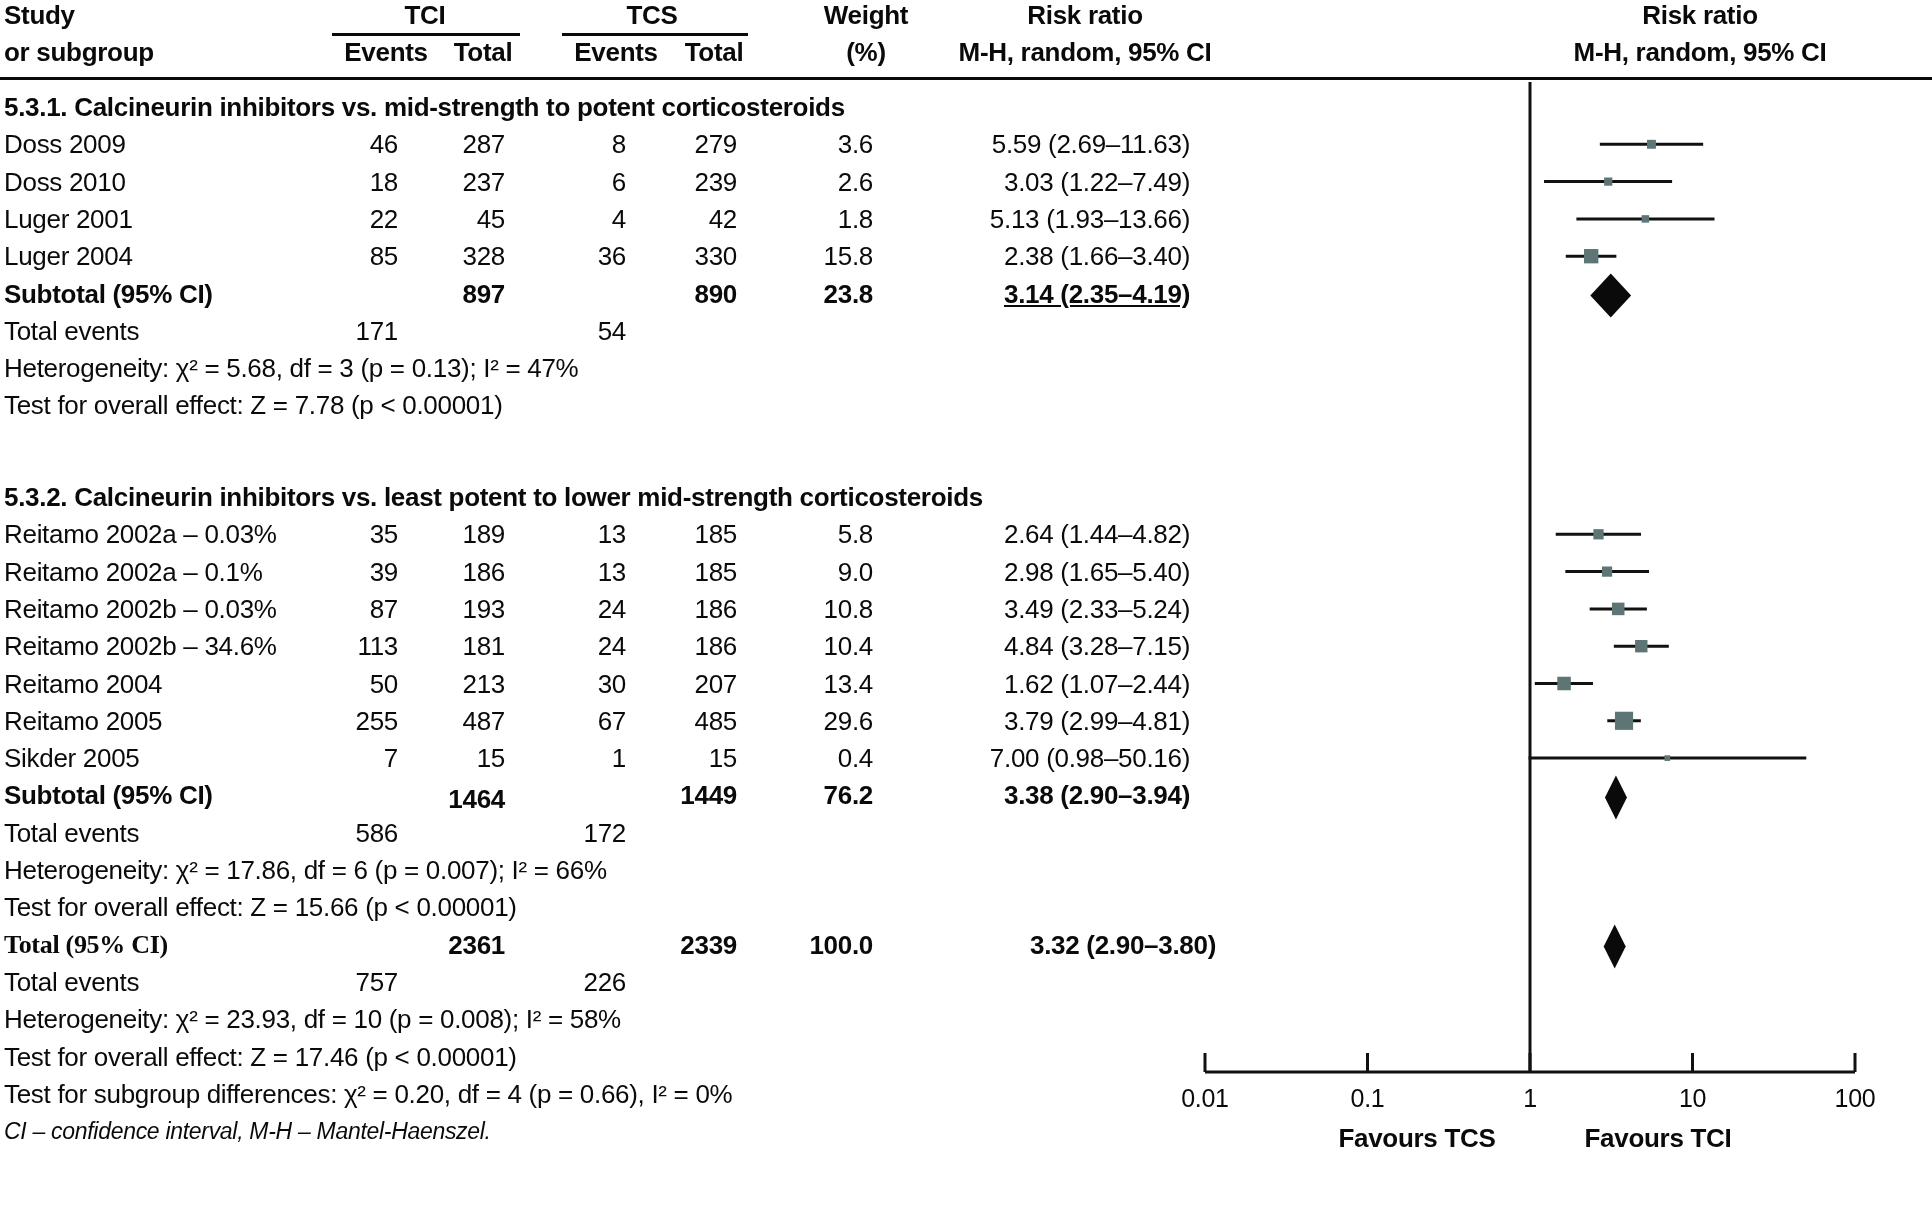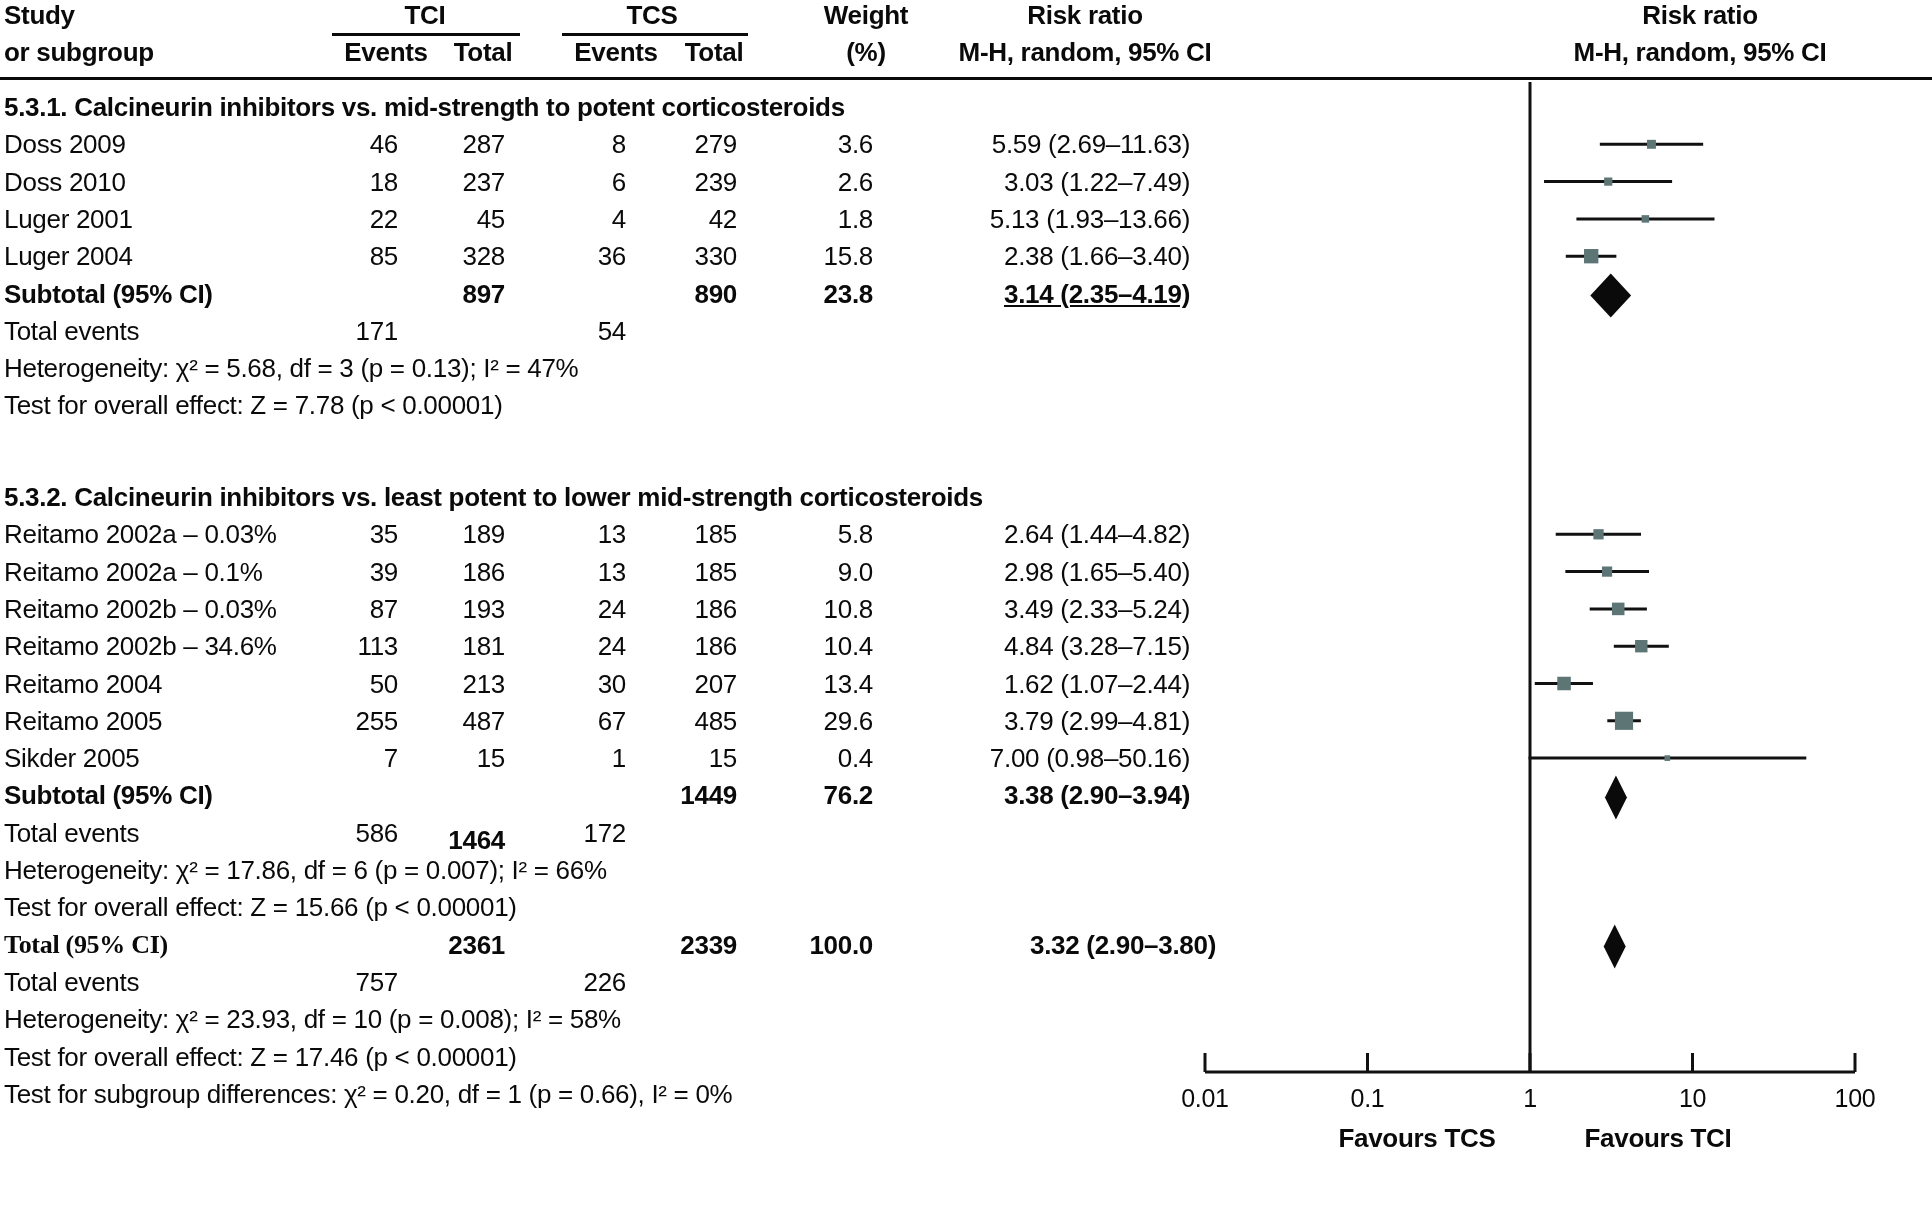--- a/index.html
+++ b/index.html
@@ -140,40 +140,40 @@
       <span class="t ra" style="top: 720.8px; right: 1059px;">29.6</span>
       <span class="t ra" style="top: 720.8px; right: 742px;">3.79 (2.99–4.81)</span>
       <span class="t" style="top: 758.1px; left: 4px;">Sikder 2005</span>
       <span class="t ra" style="top: 758.1px; right: 1534px;">7</span>
       <span class="t ra" style="top: 758.1px; right: 1427px;">15</span>
       <span class="t ra" style="top: 758.1px; right: 1306px;">1</span>
       <span class="t ra" style="top: 758.1px; right: 1195px;">15</span>
       <span class="t ra" style="top: 758.1px; right: 1059px;">0.4</span>
       <span class="t ra" style="top: 758.1px; right: 742px;">7.00 (0.98–50.16)</span>
       <span class="t b" style="top: 795.4px; left: 4px;">Subtotal (95% CI)</span>
-      <span class="t b ra" style="top: 840px; right: 1427px;">1464</span>
+      <span class="t b ra" style="top: 799px; right: 1427px;">1464</span>
       <span class="t b ra" style="top: 795.4px; right: 1195px;">1449</span>
       <span class="t b ra" style="top: 795.4px; right: 1059px;">76.2</span>
       <span class="t b ra" style="top: 795.4px; right: 742px;">3.38 (2.90–3.94)</span>
       <span class="t" style="top: 832.7px; left: 4px;">Total events</span>
       <span class="t ra" style="top: 832.7px; right: 1534px;">586</span>
       <span class="t ra" style="top: 832.7px; right: 1306px;">172</span>
       <span class="t" style="top: 870px; left: 4px;">Heterogeneity: χ² = 17.86, df = 6 (p = 0.007); I² = 66%</span>
       <span class="t" style="top: 907.3px; left: 4px;">Test for overall effect: Z = 15.66 (p &lt; 0.00001)</span>
       <span class="t b" style="top: 944.6px; left: 4px; font-family: Liberation Serif, serif;">Total (95% CI)</span>
       <span class="t b ra" style="top: 944.6px; right: 1427px;">2361</span>
       <span class="t b ra" style="top: 944.6px; right: 1195px;">2339</span>
       <span class="t b ra" style="top: 944.6px; right: 1059px;">100.0</span>
       <span class="t b ra" style="top: 944.6px; right: 716px;">3.32 (2.90–3.80)</span>
       <span class="t" style="top: 981.9px; left: 4px;">Total events</span>
       <span class="t ra" style="top: 981.9px; right: 1534px;">757</span>
       <span class="t ra" style="top: 981.9px; right: 1306px;">226</span>
       <span class="t" style="top: 1019.2px; left: 4px;">Heterogeneity: χ² = 23.93, df = 10 (p = 0.008); I² = 58%</span>
       <span class="t" style="top: 1056.5px; left: 4px;">Test for overall effect: Z = 17.46 (p &lt; 0.00001)</span>
-      <span class="t" style="top: 1093.8px; left: 4px;">Test for subgroup differences: χ² = 0.20, df = 1 (p = 0.66), I² = 0%</span>
+      <span class="t" style="top: 1093.8px; left: 4px;">Test for subgroup differences: χ² = 0.20, df = 4 (p = 0.66), I² = 0%</span>
     </div>
 
   <svg id="plot" width="1932" height="1212" viewBox="0 0 1932 1212">
       <line x1="1599.8347455003914" y1="144.3" x2="1703.1567036433728" y2="144.3" stroke="#111111" stroke-width="3"></line>
       <rect x="1646.9878422066124" y="139.83342342506867" width="8.933153149862672" height="8.933153149862672" fill="#5d7575"></rect>
       <line x1="1544.0334724846466" y1="181.60000000000002" x2="1672.1032953761633" y2="181.60000000000002" stroke="#111111" stroke-width="3"></line>
       <rect x="1604.138240117067" y="177.5038129854424" width="8.192374029115246" height="8.192374029115246" fill="#5d7575"></rect>
       <line x1="1576.4030627137631" y1="218.90000000000003" x2="1714.510738643646" y2="218.90000000000003" stroke="#111111" stroke-width="3"></line>
       <rect x="1641.6499388082202" y="215.1558669775502" width="7.488266044899673" height="7.488266044899673" fill="#5d7575"></rect>
       <line x1="1565.767564306509" y1="256.20000000000005" x2="1616.3653240193664" y2="256.20000000000005" stroke="#111111" stroke-width="3"></line>
@@ -204,13 +204,14 @@
       <line x1="1530" y1="1053" x2="1530" y2="1072" stroke="#111111" stroke-width="3"></line>
       <text x="1530" y="1107" text-anchor="middle" style="font:25px &quot;Liberation Sans&quot;,sans-serif;fill:#0a0a0a">1</text>
       <line x1="1692.5" y1="1053" x2="1692.5" y2="1072" stroke="#111111" stroke-width="3"></line>
       <text x="1692.5" y="1107" text-anchor="middle" style="font:25px &quot;Liberation Sans&quot;,sans-serif;fill:#0a0a0a">10</text>
       <line x1="1855" y1="1053" x2="1855" y2="1072" stroke="#111111" stroke-width="3"></line>
       <text x="1855" y="1107" text-anchor="middle" style="font:25px &quot;Liberation Sans&quot;,sans-serif;fill:#0a0a0a">100</text>
       <text x="1417" y="1147" text-anchor="middle" style="font:bold 26px &quot;Liberation Sans&quot;,sans-serif;fill:#0a0a0a">Favours TCS</text>
       <text x="1658" y="1147" text-anchor="middle" style="font:bold 26px &quot;Liberation Sans&quot;,sans-serif;fill:#0a0a0a">Favours TCI</text>
     </svg>
 
+  <span class="t i" style="left:4px;top:1131px;font-size:23px">CI – confidence interval, M-H – Mantel-Haenszel.</span>
 </div>
 
 </body></html>

